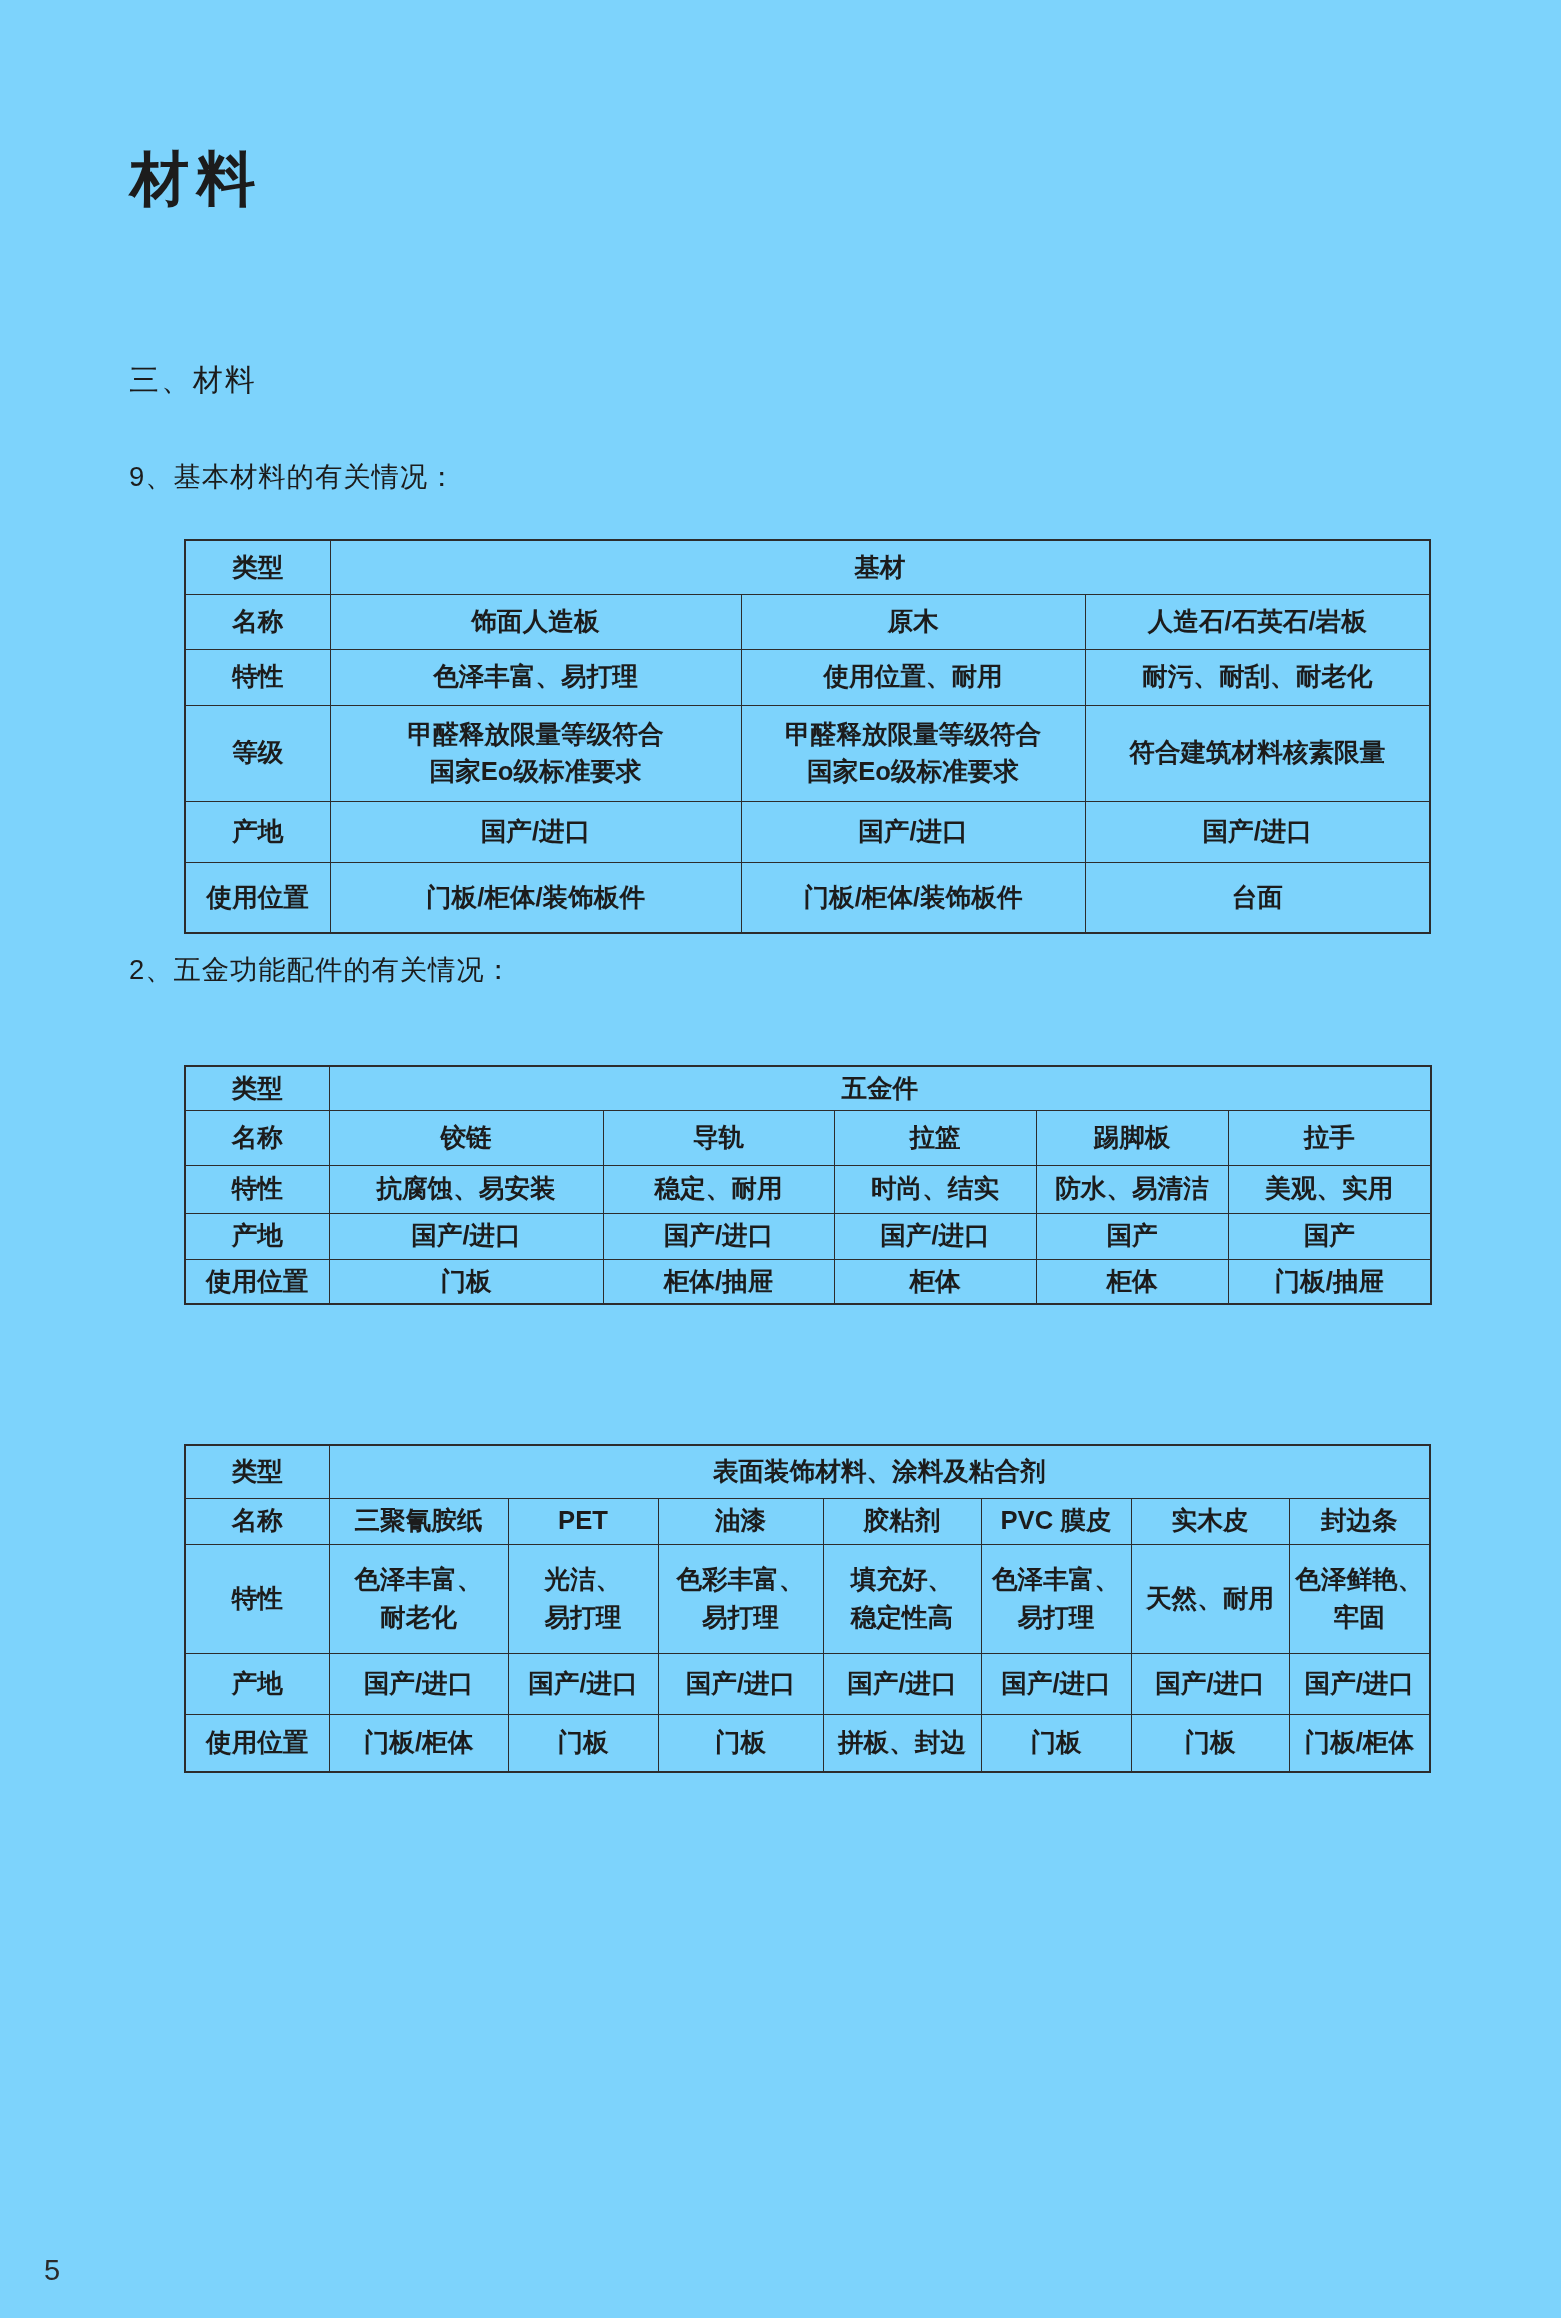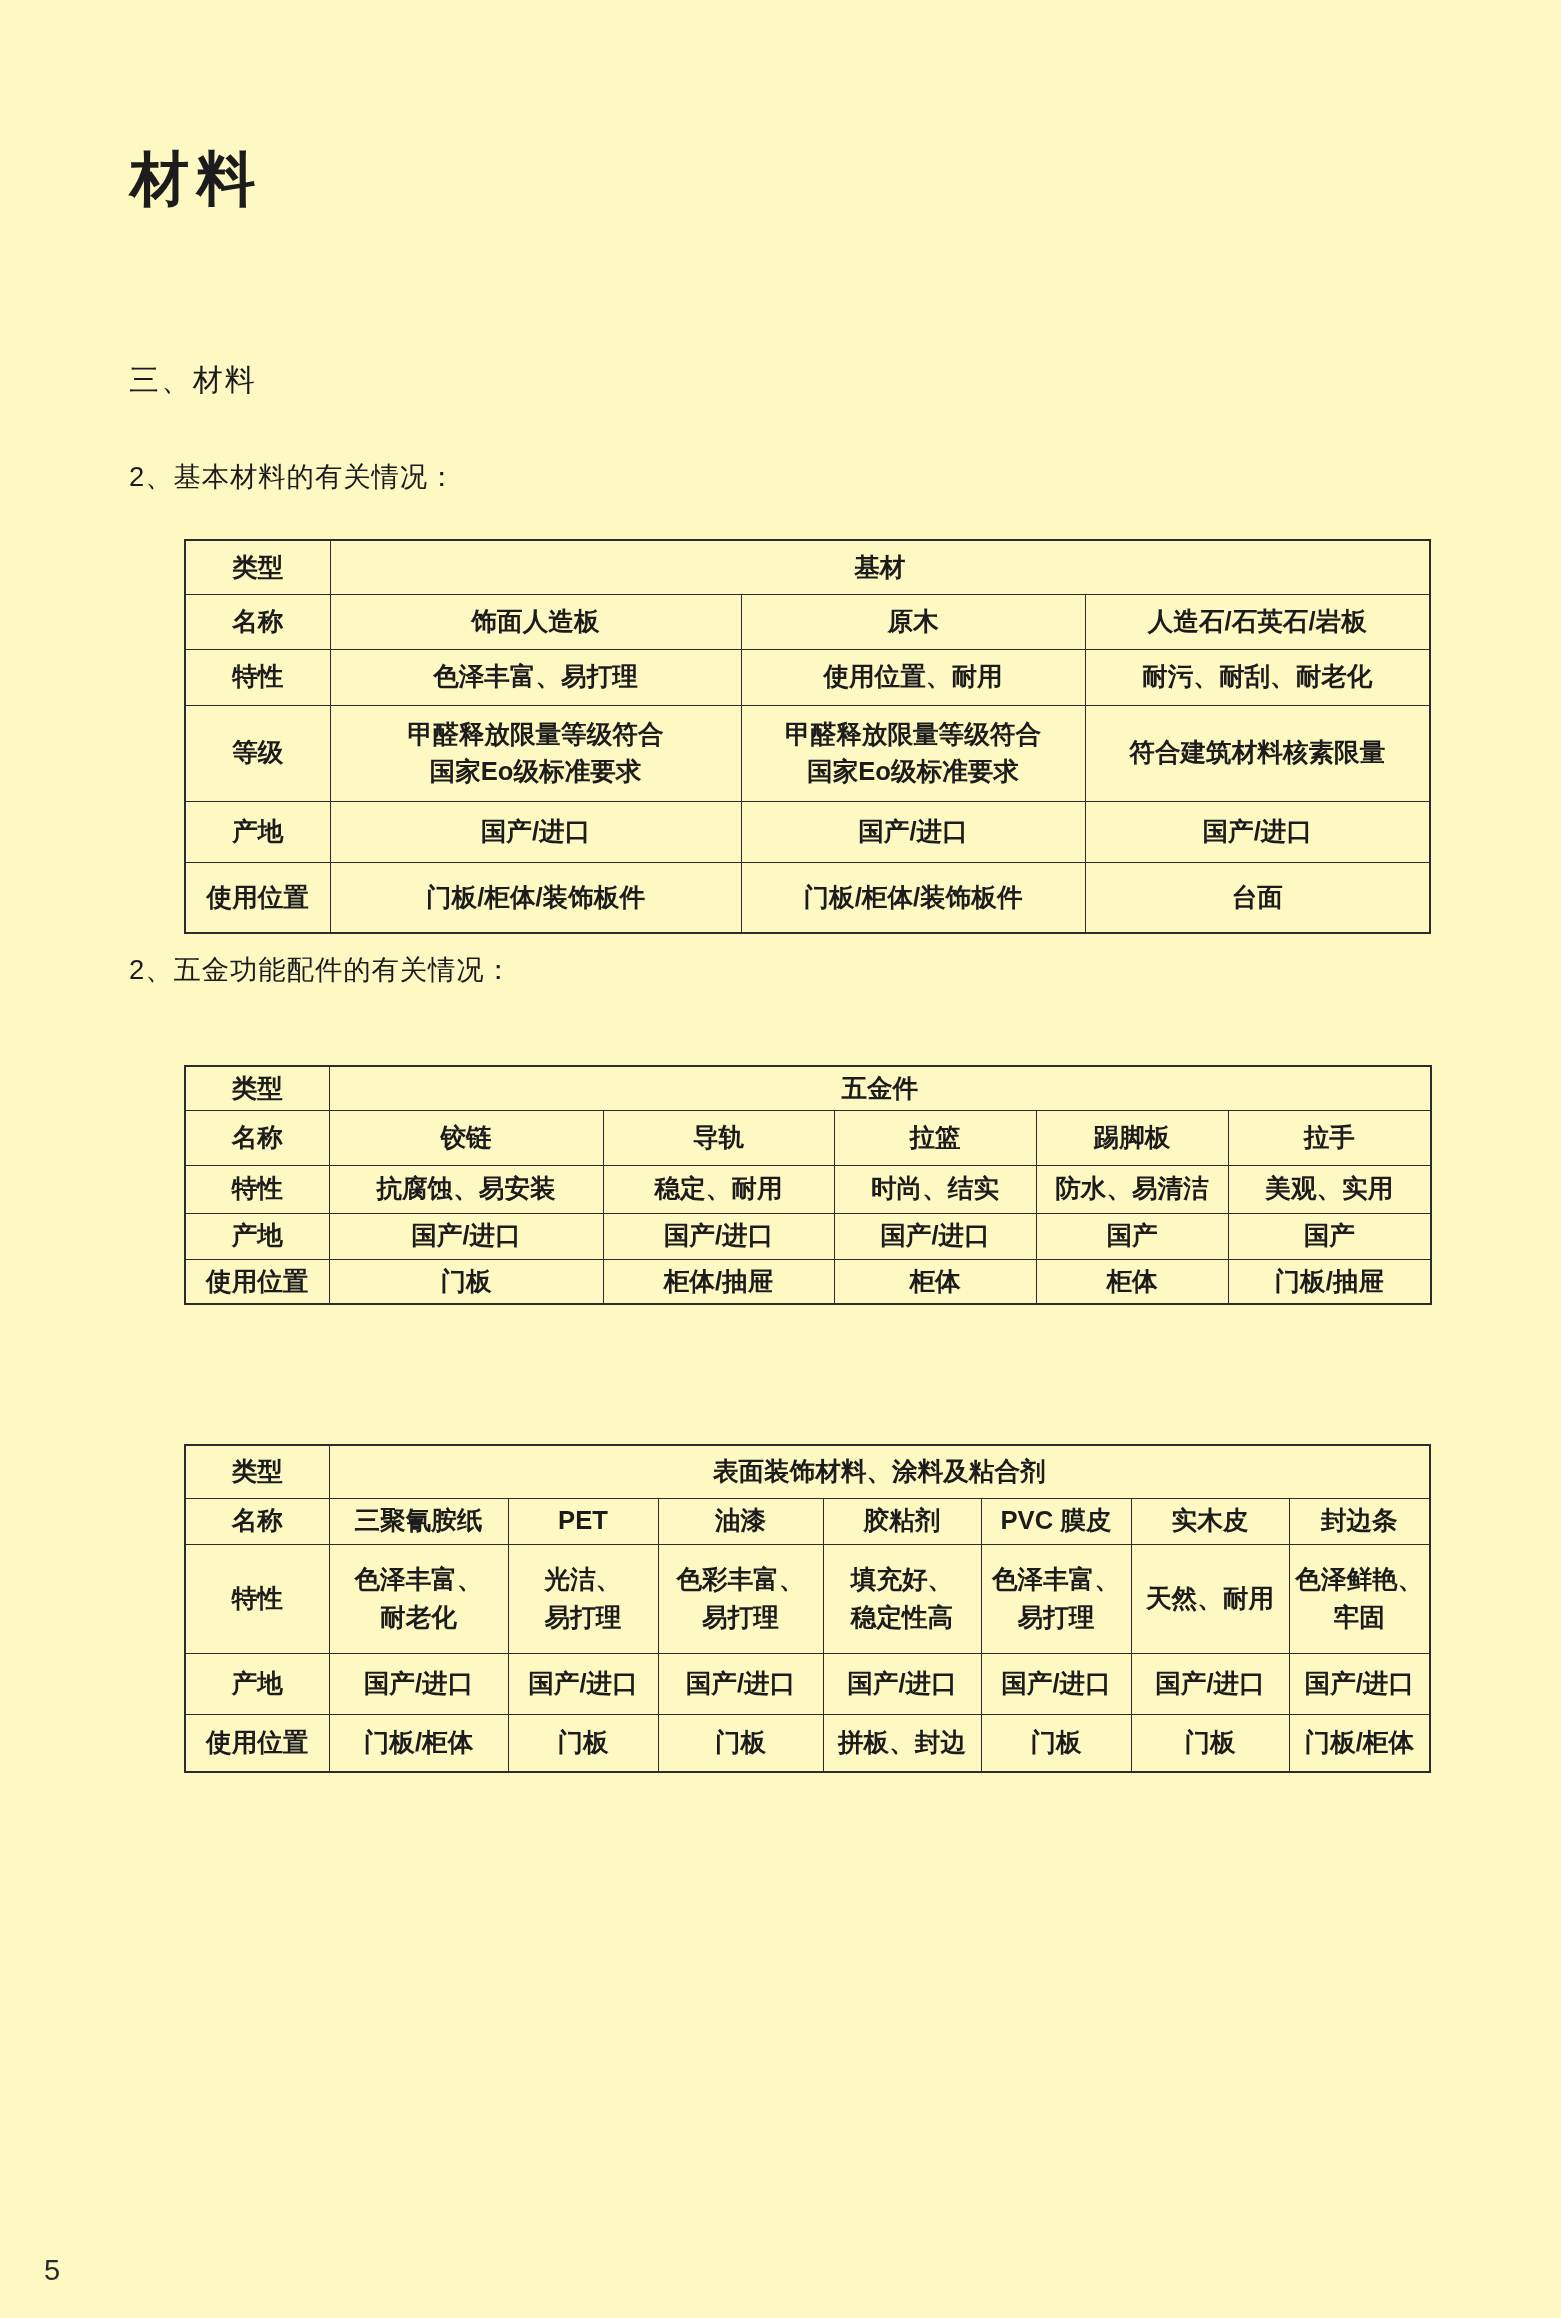--- a/index.html
+++ b/index.html
@@ -1,20 +1,20 @@
 <!DOCTYPE html>
 <html style="font-size:15px"><head>
 <meta charset="utf-8">
 <style>
   html,body { margin:0; padding:0; background:#e9e9e9; }
   .page {
     position:relative;
     width:1561px; height:2319px;
     margin:0 auto;
-    background:#fef9c3;
+    background:#7dd3fc;
     font-family:"Liberation Sans", sans-serif;
     color:#1c1c1c;
   }
   .doc-title {
     position:absolute; left:130px; top:140px;
     font-size:59px; font-weight:bold; letter-spacing:7.6px;
   }
   .chapter-heading {
     position:absolute; left:129px; top:360px;
     font-size:30px; font-weight:normal; letter-spacing:1.9px;
@@ -53,21 +53,21 @@
 </style>
 </head>
 <body>
 
 <div class="page">
 
   <div class="doc-title">材料</div>
 
   <div class="chapter-heading">三、材料</div>
 
-  <div id="heading-1" class="item-heading">2、基本材料的有关情况：</div>
+  <div id="heading-1" class="item-heading">9、基本材料的有关情况：</div>
 
   <table id="table-1" class="doc-table">
     <colgroup>
         <col style="width:145px">
         <col style="width:411px">
         <col style="width:344px">
         <col style="width:345px">
       </colgroup>
     <tbody>
         <tr style="height:54px">

